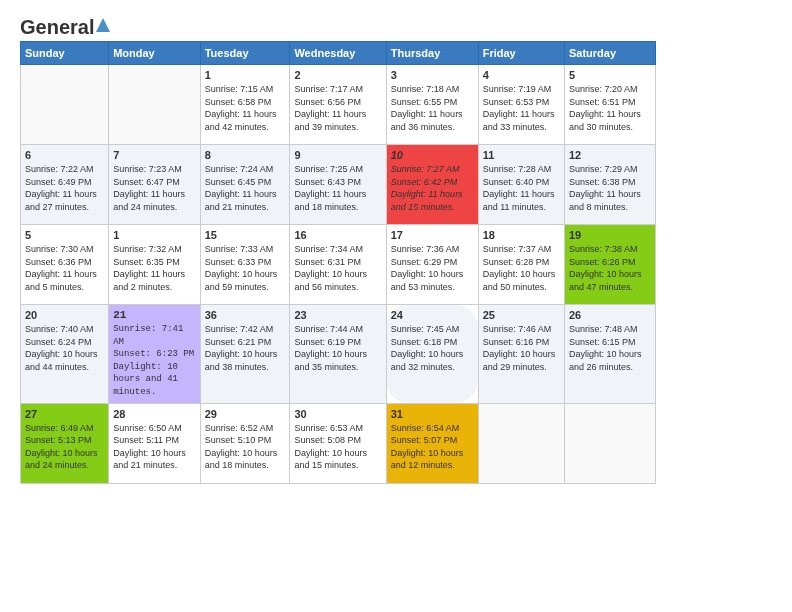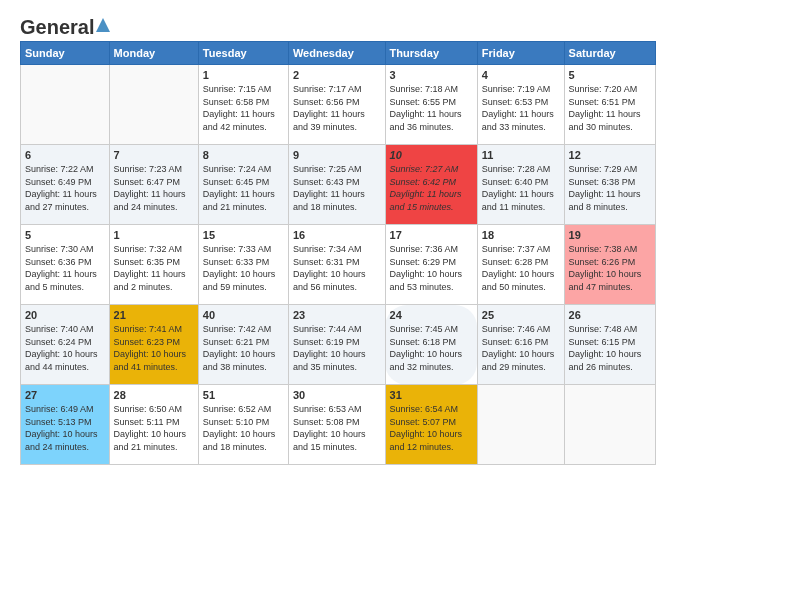--- a/index.html
+++ b/index.html
@@ -192,66 +192,66 @@
             <div class="day-info">Sunrise: 7:34 AM<br>Sunset: 6:31 PM<br>Daylight: 10 hours and 56 minutes.</div>
           </td>
           <td style="background: rgb(255, 255, 255);">
             <span class="day-number">17</span>
             <div class="day-info">Sunrise: 7:36 AM<br>Sunset: 6:29 PM<br>Daylight: 10 hours and 53 minutes.</div>
           </td>
           <td style="background: rgb(255, 255, 255);">
             <span class="day-number">18</span>
             <div class="day-info">Sunrise: 7:37 AM<br>Sunset: 6:28 PM<br>Daylight: 10 hours and 50 minutes.</div>
           </td>
-          <td style="background: #fca5a5;">
+          <td style="background: #84cc16;">
             <span class="day-number">19</span>
             <div class="day-info">Sunrise: 7:38 AM<br>Sunset: 6:26 PM<br>Daylight: 10 hours and 47 minutes.</div>
           </td>
         </tr>
         <tr>
           <td style="background: rgb(240, 244, 248);">
             <span class="day-number">20</span>
             <div class="day-info">Sunrise: 7:40 AM<br>Sunset: 6:24 PM<br>Daylight: 10 hours and 44 minutes.</div>
           </td>
-          <td style="background: #eab308;">
+          <td style="background: #c4b5fd; font-family: Liberation Mono, monospace;">
             <span class="day-number">21</span>
             <div class="day-info">Sunrise: 7:41 AM<br>Sunset: 6:23 PM<br>Daylight: 10 hours and 41 minutes.</div>
           </td>
           <td style="background: rgb(240, 244, 248);">
-            <span class="day-number">40</span>
+            <span class="day-number">36</span>
             <div class="day-info">Sunrise: 7:42 AM<br>Sunset: 6:21 PM<br>Daylight: 10 hours and 38 minutes.</div>
           </td>
           <td style="background: rgb(240, 244, 248);">
             <span class="day-number">23</span>
             <div class="day-info">Sunrise: 7:44 AM<br>Sunset: 6:19 PM<br>Daylight: 10 hours and 35 minutes.</div>
           </td>
           <td style="background: rgb(240, 244, 248); border-radius: 22px;">
             <span class="day-number">24</span>
             <div class="day-info">Sunrise: 7:45 AM<br>Sunset: 6:18 PM<br>Daylight: 10 hours and 32 minutes.</div>
           </td>
           <td style="background: rgb(240, 244, 248);">
             <span class="day-number">25</span>
             <div class="day-info">Sunrise: 7:46 AM<br>Sunset: 6:16 PM<br>Daylight: 10 hours and 29 minutes.</div>
           </td>
           <td style="background: rgb(240, 244, 248);">
             <span class="day-number">26</span>
             <div class="day-info">Sunrise: 7:48 AM<br>Sunset: 6:15 PM<br>Daylight: 10 hours and 26 minutes.</div>
           </td>
         </tr>
         <tr>
-          <td style="background: #7dd3fc;">
+          <td style="background: #84cc16;">
             <span class="day-number">27</span>
             <div class="day-info">Sunrise: 6:49 AM<br>Sunset: 5:13 PM<br>Daylight: 10 hours and 24 minutes.</div>
           </td>
           <td style="background: rgb(255, 255, 255);">
             <span class="day-number">28</span>
             <div class="day-info">Sunrise: 6:50 AM<br>Sunset: 5:11 PM<br>Daylight: 10 hours and 21 minutes.</div>
           </td>
           <td style="background: rgb(255, 255, 255);">
-            <span class="day-number">51</span>
+            <span class="day-number">29</span>
             <div class="day-info">Sunrise: 6:52 AM<br>Sunset: 5:10 PM<br>Daylight: 10 hours and 18 minutes.</div>
           </td>
           <td style="background: rgb(255, 255, 255);">
             <span class="day-number">30</span>
             <div class="day-info">Sunrise: 6:53 AM<br>Sunset: 5:08 PM<br>Daylight: 10 hours and 15 minutes.</div>
           </td>
           <td style="background: #eab308;">
             <span class="day-number">31</span>
             <div class="day-info">Sunrise: 6:54 AM<br>Sunset: 5:07 PM<br>Daylight: 10 hours and 12 minutes.</div>
           </td>

